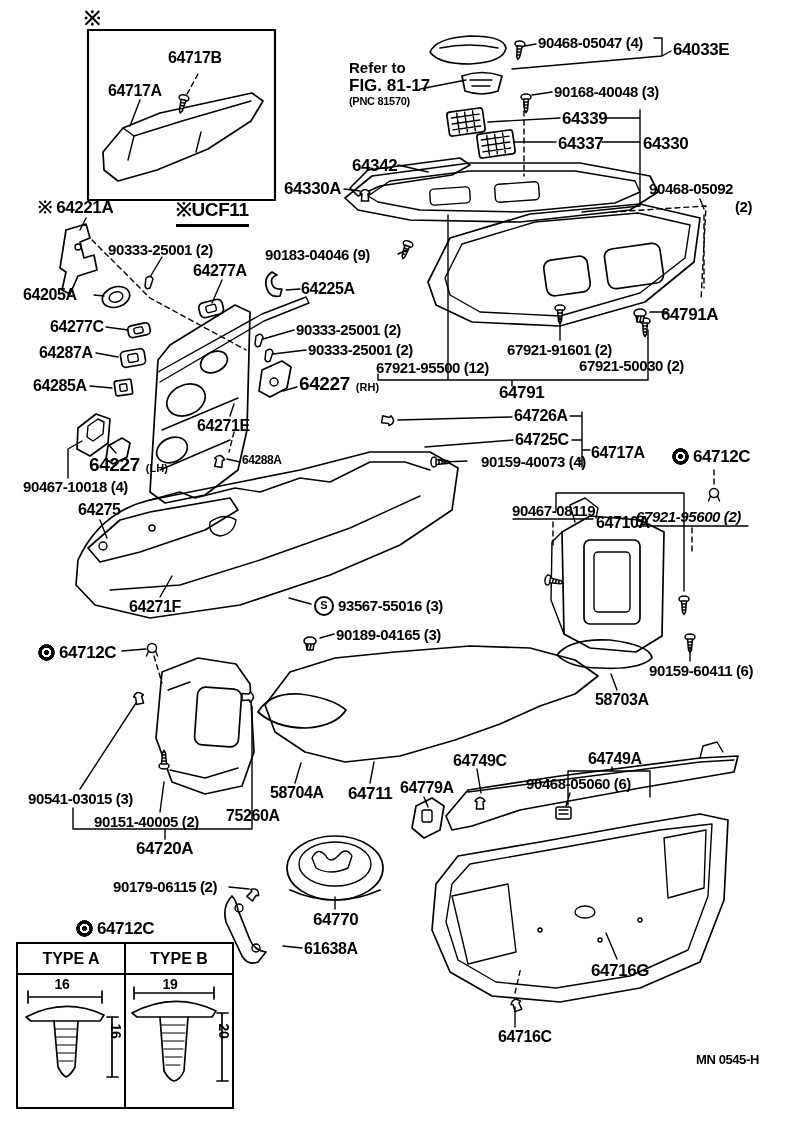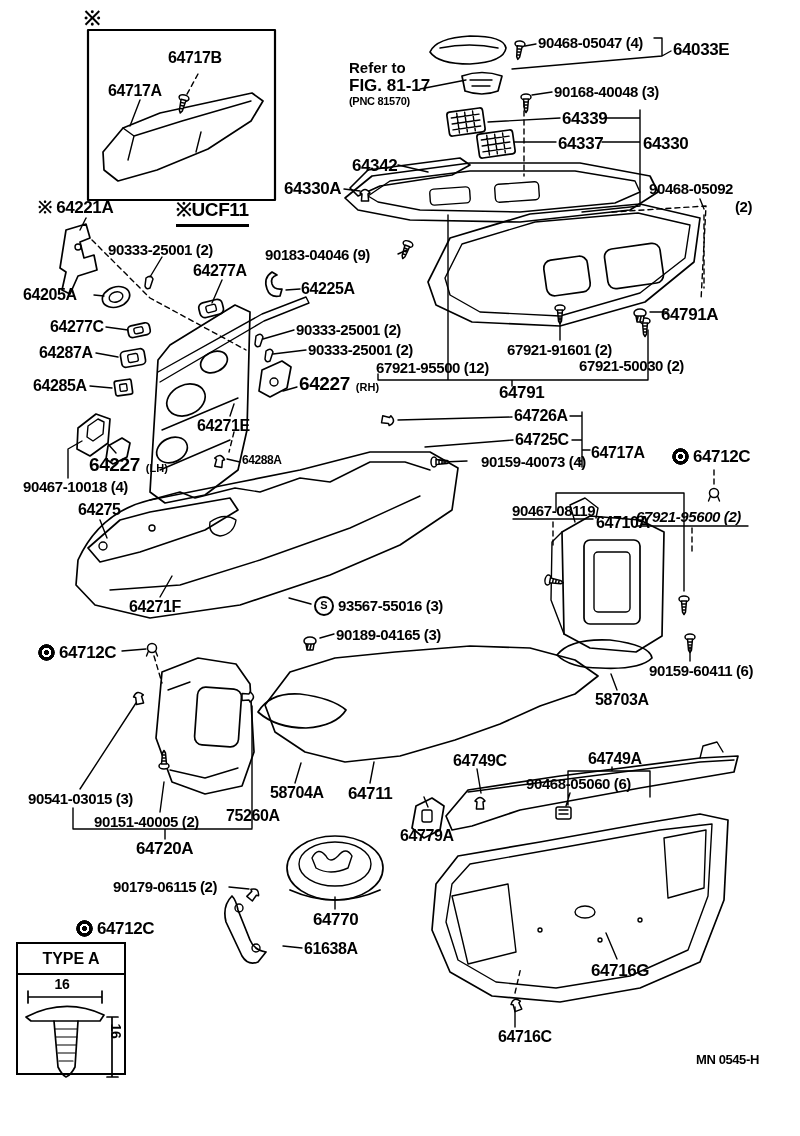--- a/index.html
+++ b/index.html
@@ -20,21 +20,21 @@
     display:inline-flex;align-items:center;justify-content:center;font-size:11px;font-weight:700;letter-spacing:0}
   .note{position:absolute;left:349px;top:60px;font-weight:700;line-height:1.1}
   .note .n1{font-size:15px}
   .note .n2{font-size:17px}
   .note .n3{font-size:11px;letter-spacing:-0.3px}
   .clip-table{position:absolute;left:16px;top:942px;display:flex;border:2.6px solid #000;background:#fff}
   .ct-col{width:106px;position:relative}
   .ct-col + .ct-col{border-left:2.6px solid #000}
   .ct-head{height:29px;border-bottom:2.6px solid #000;display:flex;align-items:center;justify-content:center;
            font-weight:700;font-size:16px;letter-spacing:0}
-  .ct-body{position:relative;height:98px}
+  .ct-body{position:relative;height:132px}
   .ct-body svg{position:absolute;left:0;top:0}
   .dim{position:absolute;font-weight:700;font-size:14px;letter-spacing:-0.3px}
   .dim-top{top:1px;left:44px;transform:translateX(-50%)}
   .dim-side{right:0px;top:48px;transform:rotate(90deg)}
 </style>
 </head>
 <body>
 
 <div class="stage">
 
@@ -423,21 +423,21 @@
       </div>
       <div class="lbl" style="left: 136px; top: 840px; font-size: 17px;">
         <span>64720A</span>
       </div>
       <div class="lbl" style="left: 270px; top: 785px; font-size: 16px;">
         <span>58704A</span>
       </div>
       <div class="lbl" style="left: 348px; top: 785px; font-size: 17px;">
         <span>64711</span>
       </div>
-      <div class="lbl" style="left: 400px; top: 780px; font-size: 16px; margin-top: 48px;">
+      <div class="lbl" style="left: 400px; top: 780px; font-size: 16px;">
         <span>64779A</span>
       </div>
       <div class="lbl" style="left: 453px; top: 753px; font-size: 16px;">
         <span>64749C</span>
       </div>
       <div class="lbl" style="left: 588px; top: 751px; font-size: 16px;">
         <span>64749A</span>
       </div>
       <div class="lbl" style="left: 526px; top: 776px;">
         <span>90468-05060 (6)</span>
@@ -476,15 +476,31 @@
             <path d="M8,42 Q47,22 86,40 L82,46 L13,46 Z"></path>
             <path d="M36,46 L40,92 Q44,100 48,102 Q53,100 57,92 L60,46"></path>
             <path stroke-width="1.2" d="M37,54 h22 M38,62 h21 M39,70 h19 M40,78 h17 M41,86 h14"></path>
             <path d="M94,42 V102 M89,42 H100 M89,102 H100"></path>
           </g>
         </svg>
         <span class="dim dim-top">16</span>
         <span class="dim dim-side">16</span>
       </div>
     </div>
+    <div class="ct-col">
+      <div class="ct-head">TYPE B</div>
+      <div class="ct-body">
+        <svg width="106" height="110">
+          <g fill="none" stroke="#000" stroke-width="1.7" stroke-linecap="round" stroke-linejoin="round">
+            <path d="M8,18 H88 M8,12 V24 M88,12 V24"></path>
+            <path d="M6,38 Q48,16 90,36 L86,42 L11,42 Z"></path>
+            <path d="M34,42 L38,96 Q43,105 48,106 Q54,105 58,96 L62,42"></path>
+            <path stroke-width="1.2" d="M35,50 h24 M36,58 h23 M37,66 h21 M38,74 h19 M39,82 h17 M40,90 h14"></path>
+            <path d="M96,38 V106 M91,38 H102 M91,106 H102"></path>
+          </g>
+        </svg>
+        <span class="dim dim-top">19</span>
+        <span class="dim dim-side">20</span>
+      </div>
+    </div>
   </div>
 
 </div>
 
 </body></html>

